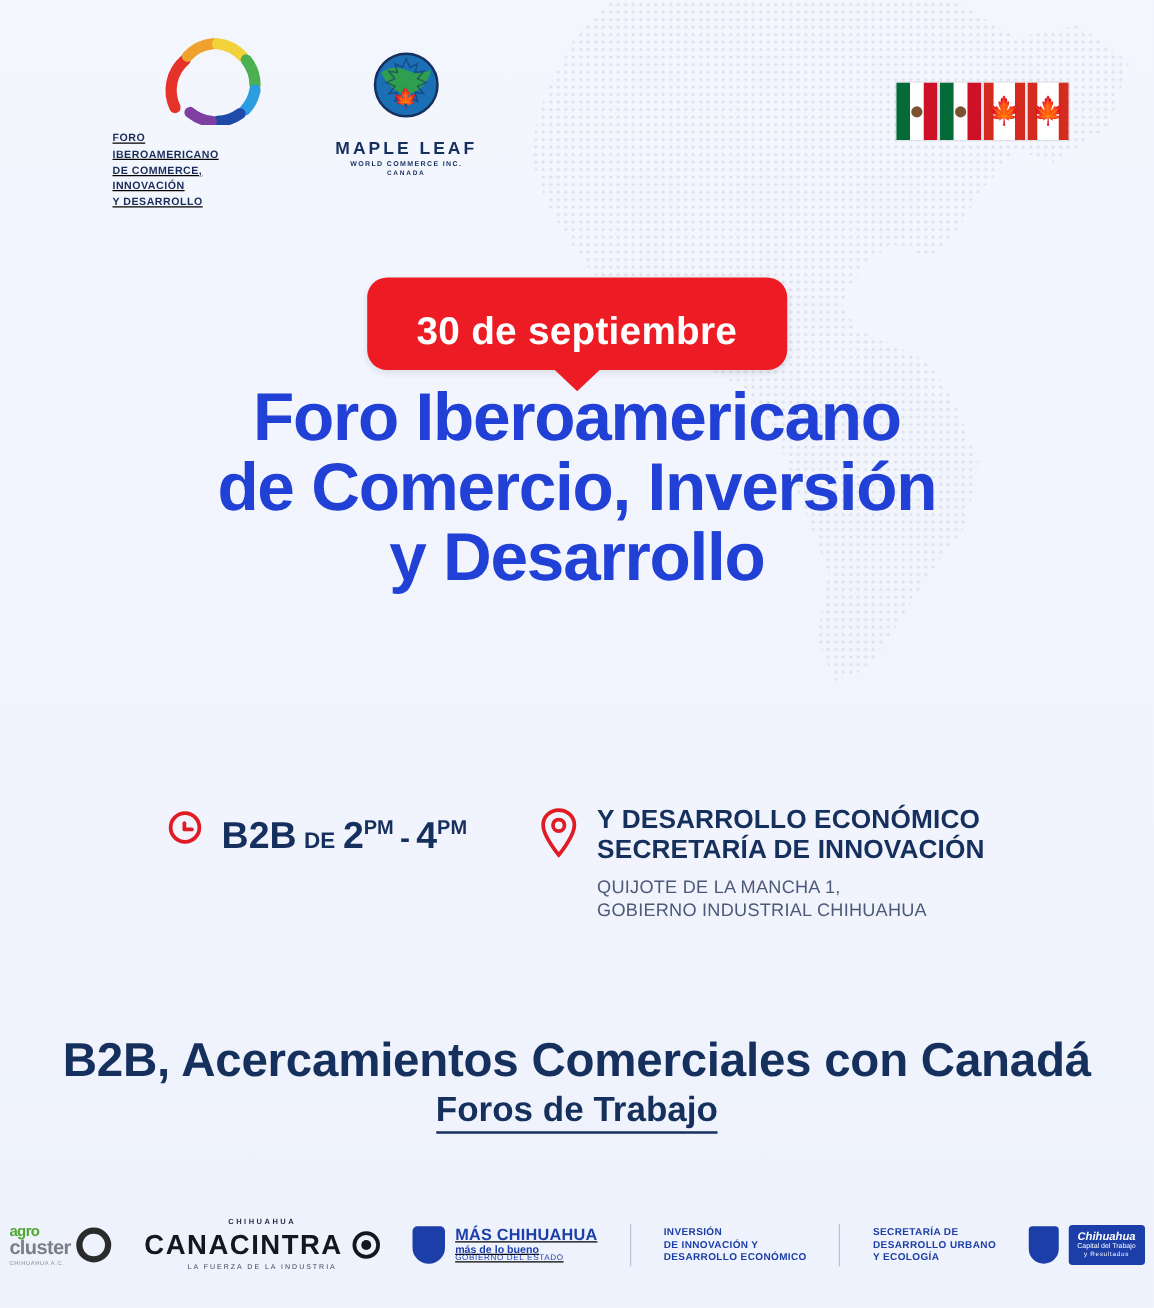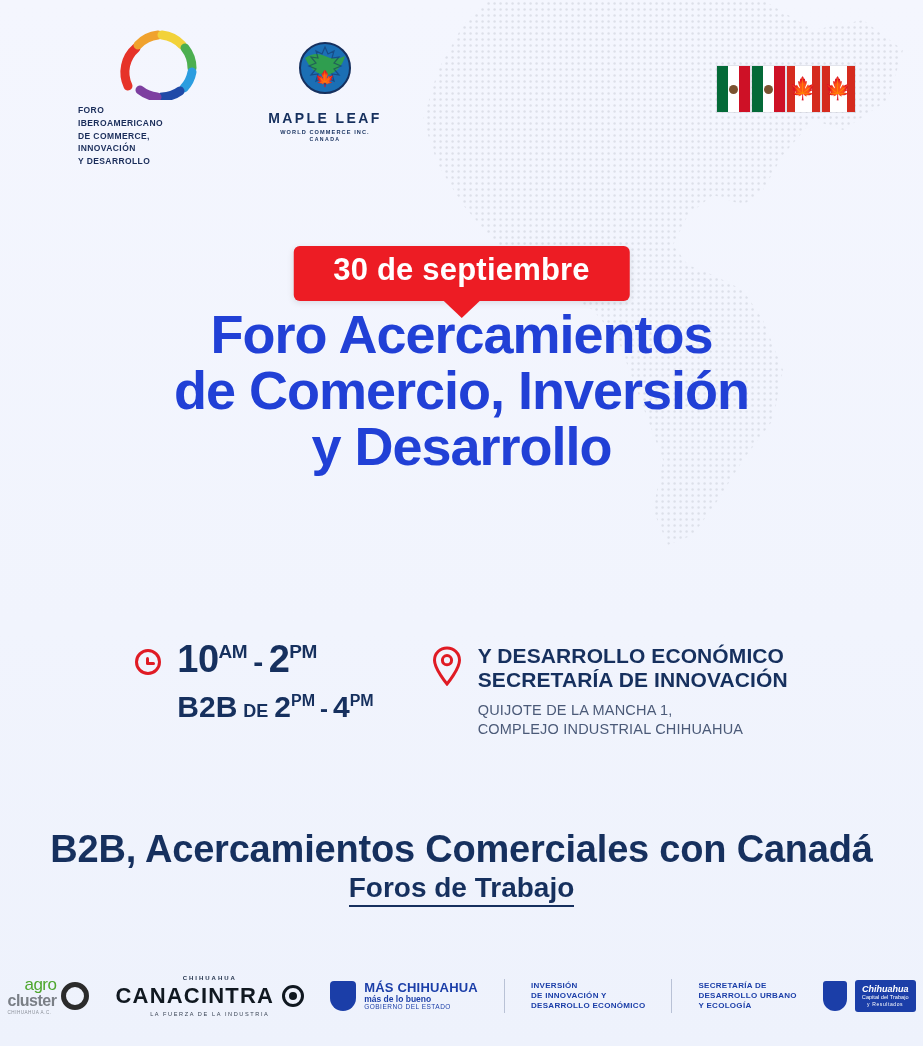--- a/index.html
+++ b/index.html
@@ -25,24 +25,25 @@
     right: -40px;
     width: 620px;
     height: 560px;
     opacity: 0.85;
     pointer-events: none;
   }
 
   
   .logo-foro {
     position: absolute;
-    left: 72px;
+    left: 84px;
     top: 26px;
     width: 160px;
     text-align: center;
+    text-decoration: underline;
   }
   .foro-ring { width: 98px; height: 70px; margin: 0 auto 8px 38px; position: relative; }
   .logo-foro .foro-text {
     font-size: 8.5px;
     font-weight: bold;
     letter-spacing: 0.4px;
     line-height: 1.5;
     color: #1a2d5a;
     text-align: left;
     padding-left: 6px;
@@ -115,28 +116,27 @@
   }
 
   
   .date-badge {
     position: absolute;
     left: 50%;
     top: 222px;
     transform: translateX(-50%);
     background: #ed1c24;
     color: #fff;
-    padding: 6px 40px 13px;
-    border-radius: 6px;
+    padding: 25px 40px 13px;
+    border-radius: 16px;
     font-size: 31px;
     font-weight: bold;
     letter-spacing: 0.2px;
     white-space: nowrap;
     box-shadow: 0 2px 6px rgba(0,0,0,0.10);
-    margin-top: 24px;
   }
   .date-badge::after {
     content: "";
     position: absolute;
     left: 50%;
     bottom: -17px;
     transform: translateX(-50%);
     border-left: 19px solid transparent;
     border-right: 19px solid transparent;
     border-top: 18px solid #ed1c24;
@@ -282,21 +282,21 @@
     display: flex;
     align-items: center;
     justify-content: center;
     gap: 26px;
   }
   .sp { display: flex; align-items: center; }
 
   
   .sp-agro { gap: 5px; }
   .sp-agro .txt { line-height: 1; }
-  .sp-agro .t1 { font-size: 17px; font-weight: normal; color: #4ea72e; letter-spacing: -0.5px; text-align: right; }
+  .sp-agro .t1 { font-size: 12px; font-weight: bold; color: #4ea72e; letter-spacing: -0.5px; }
   .sp-agro .t2 { font-size: 16px; font-weight: bold; color: #7a7f86; letter-spacing: -0.5px; }
   .sp-agro .t3 { font-size: 4.6px; color: #8b9099; letter-spacing: 0.5px; margin-top: 2px; }
   .gear {
     width: 28px; height: 28px; border-radius: 50%;
     border: 5px solid #2b2b2b;
     position: relative;
   }
 
   
   .sp-cana { flex-direction: column; align-items: center; gap: 2px; }
@@ -310,21 +310,21 @@
     width: 8px; height: 8px; background: #101820; border-radius: 50%;
   }
 
   
   .sp-gob { gap: 8px; }
   .shield {
     width: 26px; height: 30px;
     background: #1b3ea8;
     border-radius: 4px 4px 13px 13px;
   }
-  .sp-gob .txt { line-height: 1.05; }
+  .sp-gob .txt { line-height: 1.05; text-decoration: underline; }
   .sp-gob .t1 { font-size: 13px; font-weight: bold; color: #1b3ea8; letter-spacing: 0.2px; }
   .sp-gob .t2 { font-size: 8.5px; font-weight: bold; color: #1b3ea8; }
   .sp-gob .t3 { font-size: 6.5px; color: #1b3ea8; letter-spacing: 0.5px; }
 
   .divider { width: 1px; height: 34px; background: #b9c2d6; }
 
   .sp-sec .txt { line-height: 1.25; }
   .sp-sec .t { font-size: 8px; font-weight: bold; color: #1b3ea8; letter-spacing: 0.3px; }
 
   
@@ -423,52 +423,49 @@
       <div class="stripe s1"></div>
         <div class="stripe s2"></div>
         <div class="stripe s3"></div>
       <div class="leaf">🍁</div>
     </div>
   </div>
 
   <div class="date-badge">30 de septiembre</div>
 
   <div class="title-block">
-    <span class="l1">Foro Acercamientos</span>
+    <span class="l1">Foro Iberoamericano</span>
     <span class="l2">de Comercio, Inversión</span>
     <span class="l3">y Desarrollo</span>
   </div>
 
 
   <div class="info-row">
 
     <div class="time-col">
       <div class="clock-icon"></div>
-      <div class="time-main">
-        <span>10</span><sup>AM</sup><span class="dash">-</span><span>2</span><sup>PM</sup>
-      </div>
       <div class="time-b2b">
         <span>B2B</span><span class="de">DE</span><span>2</span><sup>PM</sup><span class="dash">-</span><span>4</span><sup>PM</sup>
       </div>
     </div>
 
     <div class="place-col">
       <div class="pin-icon">
         <svg viewBox="0 0 30 40" width="30" height="40" aria-hidden="true">
           <path d="M15 2 C8 2 2.5 7.4 2.5 14.2 C2.5 23 15 38 15 38 C15 38 27.5 23 27.5 14.2 C27.5 7.4 22 2 15 2 Z" fill="none" stroke="#e01b24" stroke-width="3"></path>
           <circle cx="15" cy="14.2" r="4.6" fill="none" stroke="#e01b24" stroke-width="3"></circle>
         </svg>
       </div>
       <div class="place-title">
         <div>Y DESARROLLO ECONÓMICO</div>
         <div>SECRETARÍA DE INNOVACIÓN</div>
       </div>
       <div class="place-addr">
         <div>QUIJOTE DE LA MANCHA 1,</div>
-        <div>COMPLEJO INDUSTRIAL CHIHUAHUA</div>
+        <div>GOBIERNO INDUSTRIAL CHIHUAHUA</div>
       </div>
     </div>
   </div>
 
   <div class="b2b-headline">B2B, Acercamientos Comerciales con Canadá</div>
   <div class="b2b-sub">
     <span>Foros de Trabajo</span>
   </div>
 
   <div class="sponsors">

